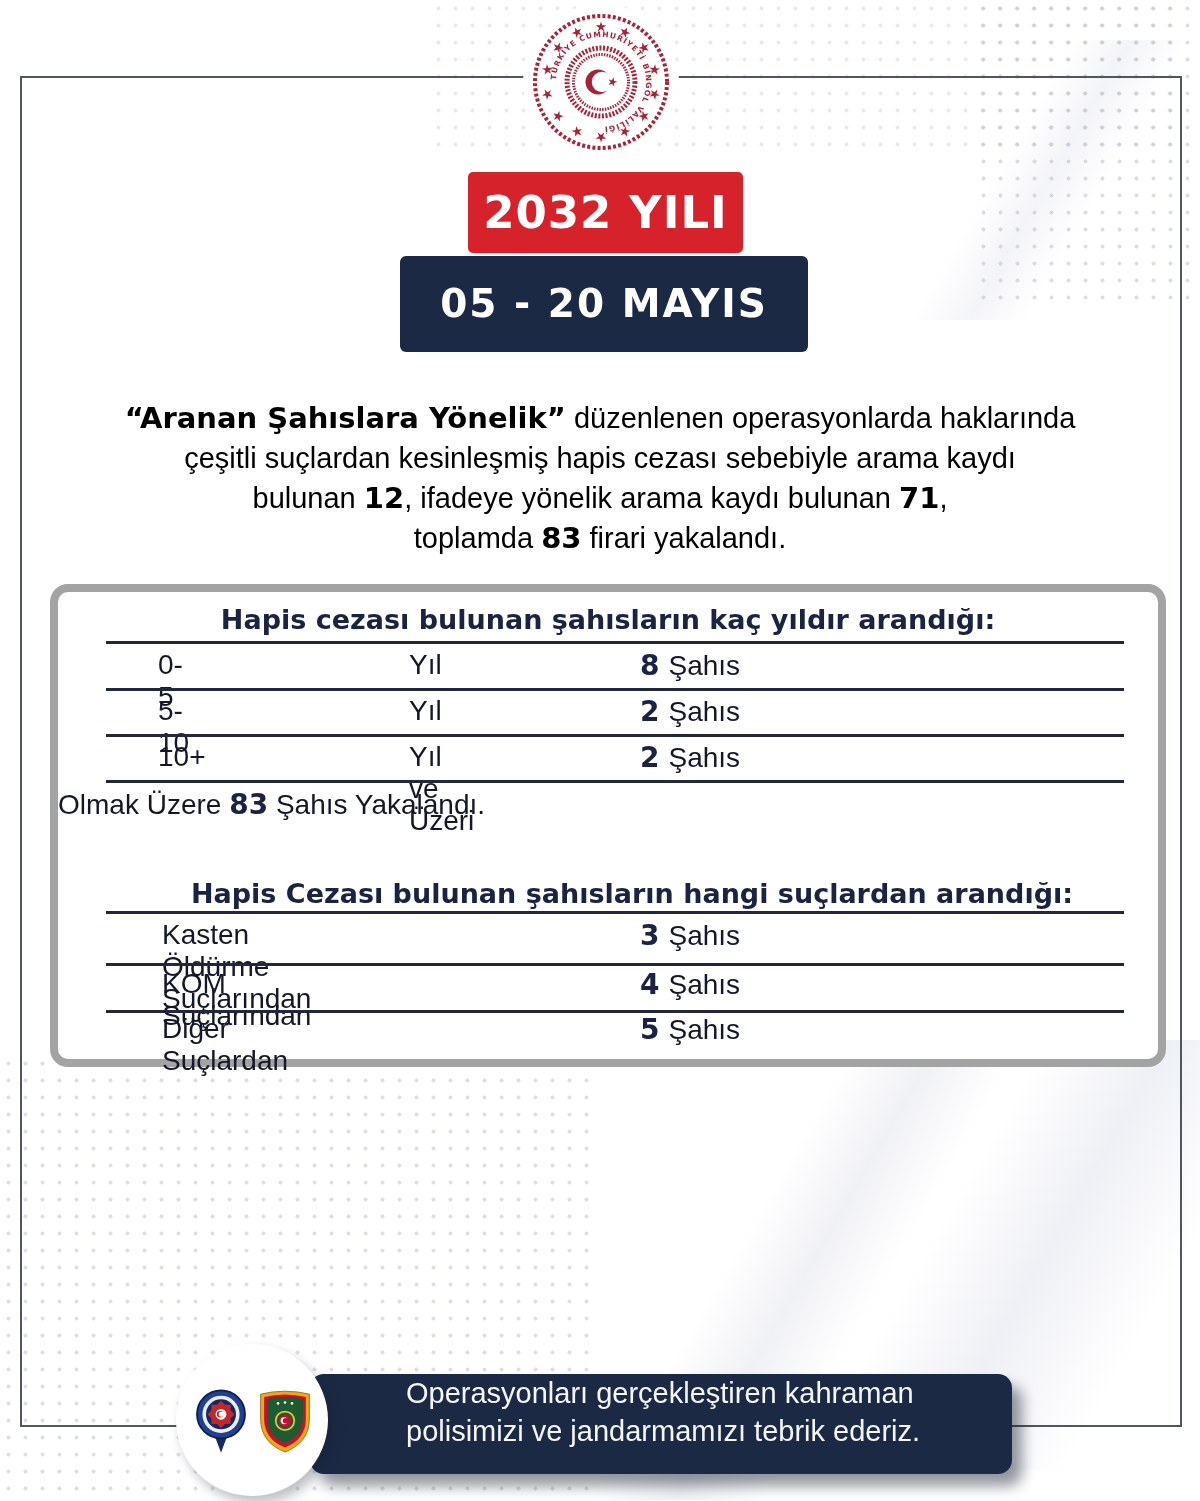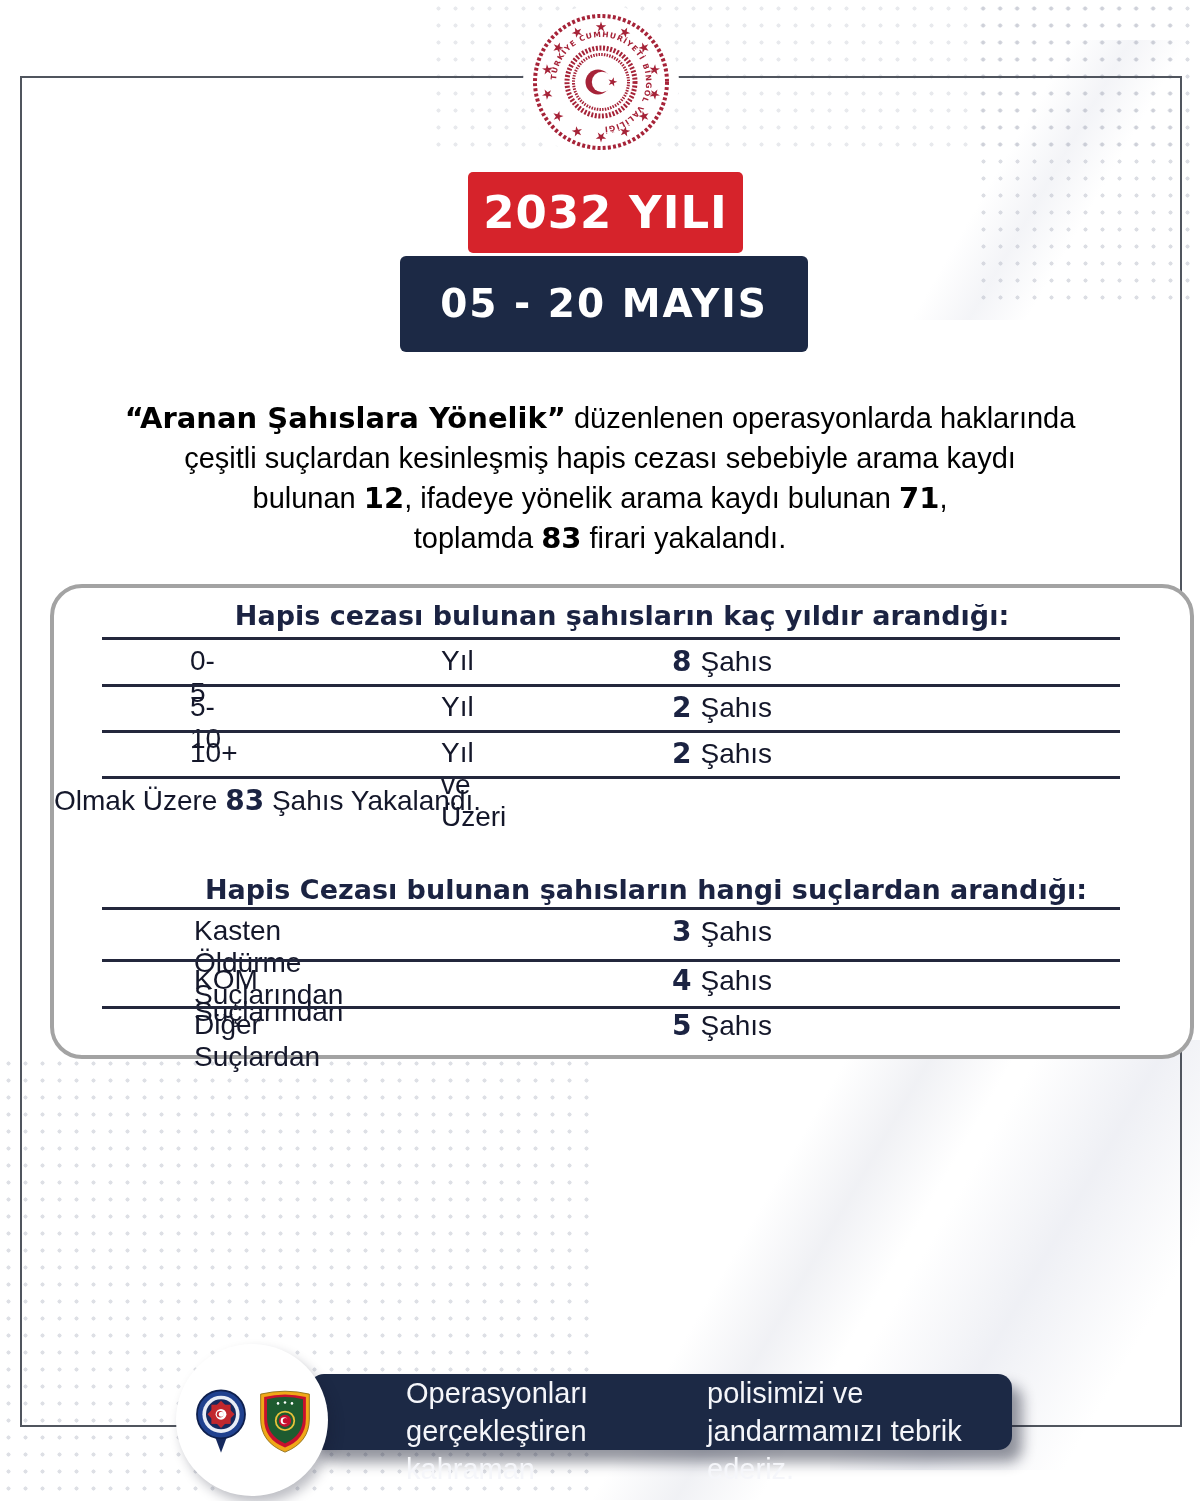--- a/index.html
+++ b/index.html
@@ -29,38 +29,38 @@
   .banner-red{left:468px;top:172px;width:275px;height:81px;background:#d6232b;border-radius:5px;
               font-size:45px;line-height:81px;letter-spacing:1px;}
   .banner-navy{left:400px;top:256px;width:408px;height:96px;background:#1c2945;border-radius:6px;
                font-size:39px;line-height:96px;letter-spacing:2px;}
   
   .intro{position:absolute;left:60px;top:398px;width:1080px;text-align:center;z-index:3;
          font-family:"Liberation Sans",sans-serif;font-size:29px;line-height:40px;color:#000000;}
   .intro b{font-family:"DejaVu Sans",sans-serif;font-weight:bold;}
   
   .panel{position:absolute;left:50px;top:584px;width:1100px;height:467px;background:#fff;
-         border:4px solid #a3a3a3;border-radius:32px;z-index:3;padding-left:36px;}
+         border:8px solid #a3a3a3;border-radius:18px;z-index:3;}
   .rule{position:absolute;left:48px;width:1018px;height:3px;background:#23273c;}
   .t-title{position:absolute;left:0;width:100%;text-align:center;font-weight:bold;
            font-size:27px;color:#1b2342;}
   .t-row{position:absolute;height:36px;font-size:28px;color:#14172a;
          font-family:"Liberation Sans",sans-serif;}
   .t-row .c1{position:absolute;left:100px;}
   .t-row .c2{position:absolute;left:351px;}
   .t-row .c3{position:absolute;left:582px;}
   .t-row .c1w{position:absolute;left:104px;}
   .cnt{font-family:"DejaVu Sans",sans-serif;font-weight:bold;color:#1b2342;}
   .lbl{margin-left:9px;}
   .summary{position:absolute;left:0;top:196px;width:100%;text-align:left;font-size:28px;
            color:#14172a;font-family:"Liberation Sans",sans-serif;}
   
-  .footer-banner{position:absolute;left:310px;top:1374px;width:702px;height:76px;background:#1c2945;
+  .footer-banner{position:absolute;left:310px;top:1374px;width:702px;height:100px;background:#1c2945;
                  border-radius:14px;box-shadow:10px 12px 14px rgba(15,20,40,.45);z-index:3;
-                 display:flex;flex-direction:row;padding-left:96px;
+                 display:flex;flex-direction:column;padding-left:96px;
                  box-sizing:border-box;}
   .footer-banner div{font-family:"Liberation Sans",sans-serif;font-size:29px;line-height:38px;
                      color:#f5f6fa;}
   .footer-circle{position:absolute;left:176px;top:1344px;width:152px;height:152px;border-radius:50%;
                  background:#ffffff;box-shadow:5px 7px 12px rgba(20,25,45,.28);z-index:4;
                  display:flex;align-items:center;justify-content:center;gap:5px;}
 </style>
 </head>
 <body>
 

